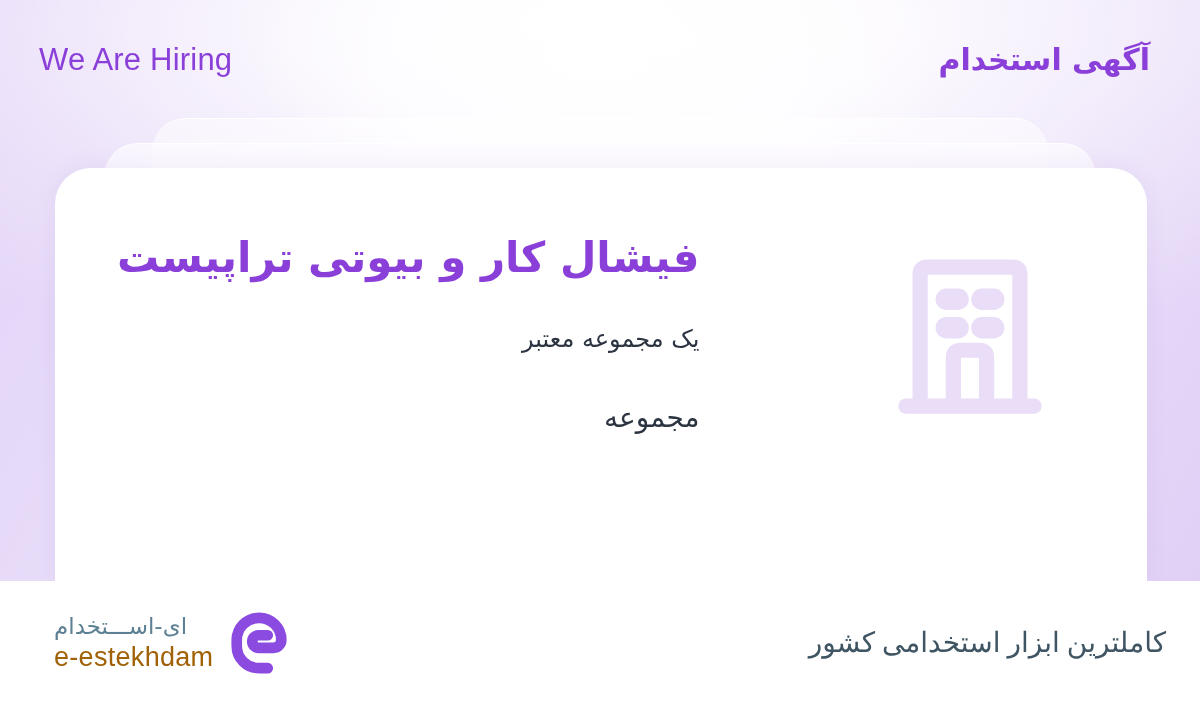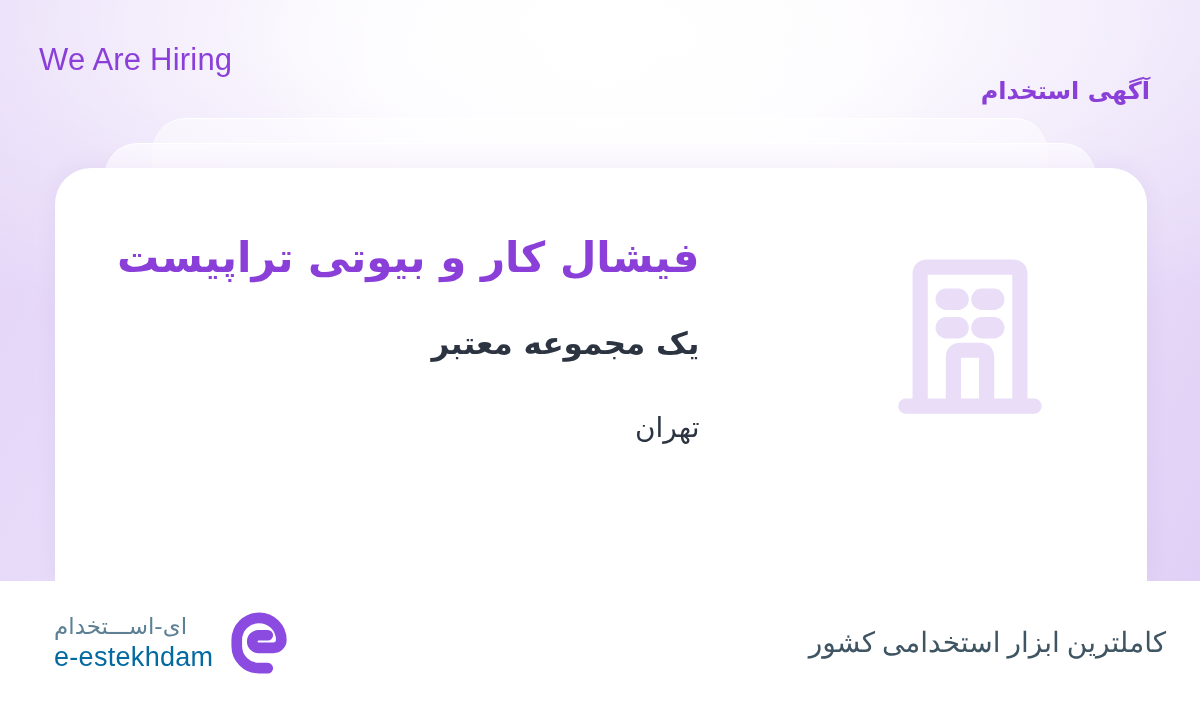--- a/index.html
+++ b/index.html
@@ -58,23 +58,22 @@
   .hero-label.latin {
     left: 39px;
     font-family: "Liberation Sans", "DejaVu Sans", sans-serif;
     font-weight: 400;
     letter-spacing: 0.2px;
   }
   .hero-label.farsi {
     right: 50px;
     font-family: "DejaVu Sans", sans-serif;
     font-weight: 700;
-    font-size: 24px;
-    direction: rtl;
-    margin-top: 36px;
+    font-size: 30px;
+    direction: rtl;
   }
 
   
   .card-back,
   .card-mid,
   .card-front {
     position: absolute;
     border-radius: 34px 34px 0 0;
   }
   .card-back {
@@ -130,22 +129,22 @@
     font-family: "DejaVu Sans", sans-serif;
     font-weight: 700;
     font-size: 42px;
     line-height: 1.35;
     color: #8b3fd9;
     white-space: nowrap;
   }
   .job-company {
     margin: 36px 0 0 0;
     font-family: "DejaVu Sans", sans-serif;
-    font-weight: 700;
-    font-size: 31px;
+    font-weight: 400;
+    font-size: 24px;
     line-height: 1.35;
     color: #2b3440;
     white-space: nowrap;
   }
   .job-location {
     margin: 44px 0 0 0;
     font-family: "DejaVu Sans", sans-serif;
     font-weight: 400;
     font-size: 28px;
     line-height: 1.35;
@@ -207,21 +206,21 @@
     direction: rtl;
     white-space: nowrap;
     color: #5d8094;
   }
   .brand-en {
     font-family: "Liberation Sans", "DejaVu Sans", sans-serif;
     font-size: 27px;
     line-height: 1.12;
     letter-spacing: 0.3px;
     white-space: nowrap;
-    color: #0369a1;
+    color: #a16207;
     direction: ltr;
   }
   .footer-tagline {
     font-family: Liberation Serif, serif;
     font-size: 28px;
     line-height: 1.35;
     color: #3f5563;
     direction: rtl;
     white-space: nowrap;
   }
@@ -240,21 +239,21 @@
 
     <div class="card-back"></div>
     <div class="card-mid"></div>
 
     <div class="card-front">
       <div class="card-body">
 
         <div class="job-info">
           <h1 class="job-title">فیشال کار و بیوتی تراپیست</h1>
           <div class="job-company">یک مجموعه معتبر</div>
-          <div class="job-location">تهران</div>
+          <div class="job-location">مجموعه</div>
         </div>
 
         <div class="company-logo-slot">
           <svg class="building-icon" viewBox="0 0 64 70" aria-hidden="true">
             <g fill="none" stroke="#e9ddf8" stroke-width="6.4" stroke-linecap="round" stroke-linejoin="round">
 
               <path d="M11 61 L11 9 Q11 6 14 6 L50 6 Q53 6 53 9 L53 61"></path>
 
               <path d="M25 61 L25 44 Q25 41 28 41 L36 41 Q39 41 39 44 L39 61"></path>
 

